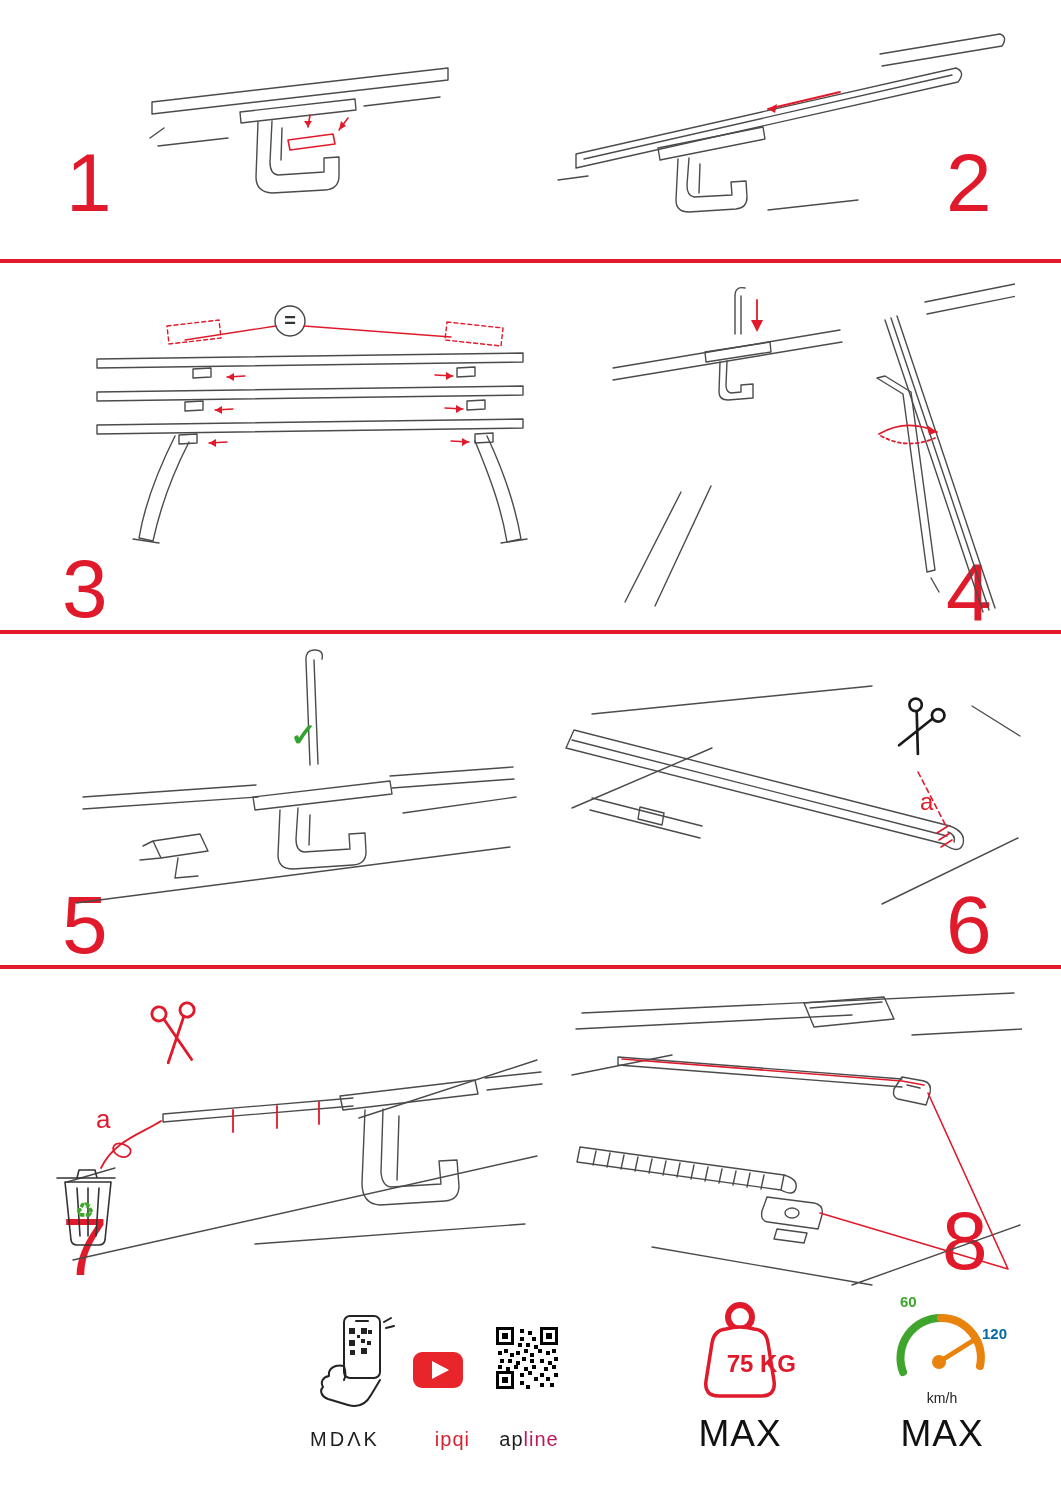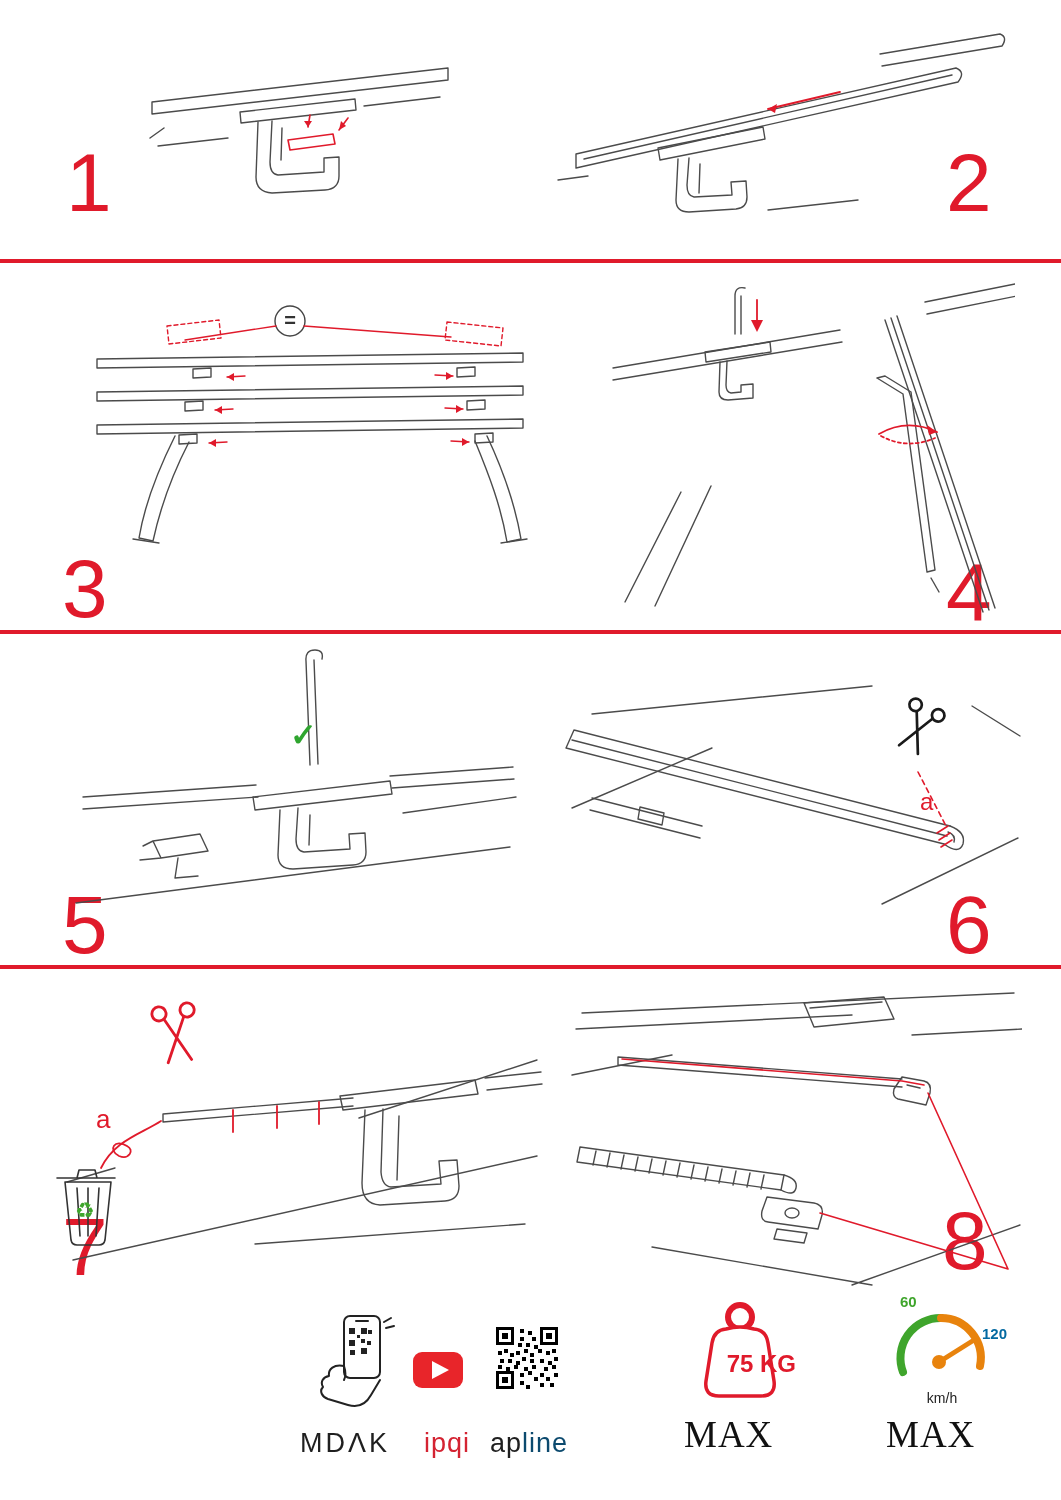--- a/index.html
+++ b/index.html
@@ -20,25 +20,25 @@
     color:#e01a2b; font-weight:400; user-select:none;
   }
   .overlay-label { position:absolute; color:#e01a2b; }
   .check-mark { position:absolute; color:#2fa52f; font-size:32px; font-weight:bold; }
   .recycle-mark { position:absolute; color:#3fa52c; font-size:22px; }
   .eq-circle-label { position:absolute; width:22px; text-align:center; font-size:20px; font-weight:bold; color:#333; }
   .logo-name { font-size:57px; font-weight:700; color:#2e2a85; letter-spacing:1px; line-height:1; }
   .logo-name .logo-x { font-size:46px; }
   .tagline { font-size:31px; font-weight:700; color:#141414; letter-spacing:0.5px; }
   .tagline .red { color:#d42332; }
-  .brand-label { position:absolute; font-size:27px; color:#1f1f1f; letter-spacing:3px; font-weight:500; text-align:center; }
+  .brand-label { position:absolute; font-size:20px; color:#1f1f1f; letter-spacing:3px; font-weight:500; text-align:center; }
   .brand-label.red { color:#d42332; letter-spacing:1px;text-align:right; }
-  .brand-label .red { color:#0c4a6e;text-align:center; }
+  .brand-label .red { color:#be185d;text-align:center; }
   .weight-value { position:absolute; width:112px; text-align:right; font-size:24px; font-weight:700; color:#e01a2b; }
-  .max-label { position:absolute; width:112px; text-align:left; font-size:37px; color:#111; letter-spacing:1px;font-family:Liberation Serif, serif; }
+  .max-label { position:absolute; width:112px; text-align:center; font-size:37px; color:#111; letter-spacing:1px; }
   .gauge-num { position:absolute; font-size:15px; font-weight:700; }
   .gauge-num.green { color:#3fa52c; }
   .gauge-num.orange { color:#0369a1; }
   .speed-unit { position:absolute; width:112px; text-align:center; font-size:14px; color:#222; }
   svg { display:block; }
 </style>
 </head>
 <body>
 
 <div id="page">

